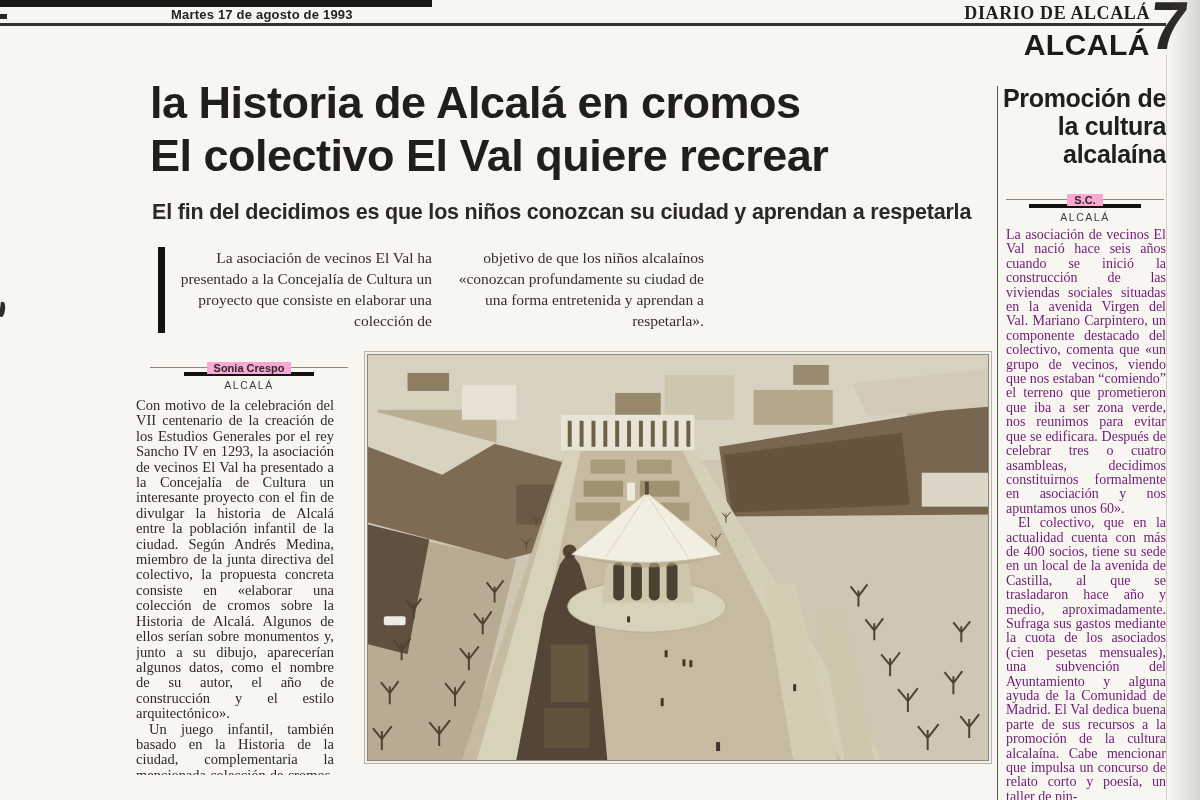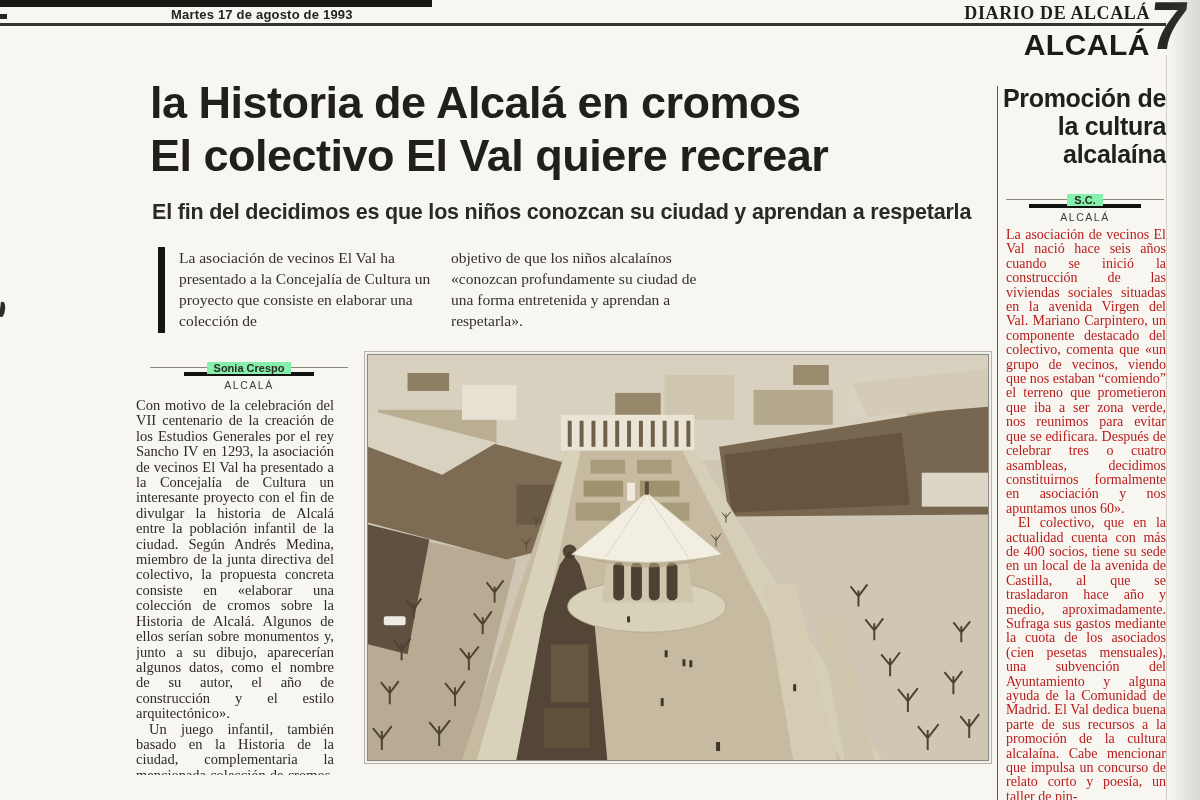--- a/index.html
+++ b/index.html
@@ -15,48 +15,48 @@
   .section{right:50px;top:28px;font:900 30px "Liberation Sans",sans-serif;color:#1c1b17;letter-spacing:.5px;}
   .pagenum{left:1150px;top:-14px;font:bold 68px "Liberation Sans",sans-serif;color:#2a2823;transform:skewX(-6deg);}
 
   
   .headline{left:150px;top:76px;width:860px;font:800 45px/53px "Liberation Sans",sans-serif;
             color:#211f1a;letter-spacing:-.5px;}
   .subhead{left:152px;top:200px;width:860px;font:700 21.5px "Liberation Sans",sans-serif;
            color:#2b2925;letter-spacing:-.2px;}
 
   
-  .lede{left:158px;top:247px;width:830px;display:flex;}
+  .lede{left:158px;top:247px;width:830px;display:flex;text-align:right;}
   .lede-bar{width:7px;height:86px;background:#15140f;margin-right:14px;flex:none;}
   .lede-col{width:253px;margin-right:19px;font:15.5px/21px "Liberation Serif",serif;color:#33302b;}
   .lede-col:last-child{margin-right:0;}
 
   
   .byline{text-align:center;}
   .byline .name-row{position:relative;height:14px;}
   .byline .name-row::before{content:"";position:absolute;left:0;right:0;top:9px;height:1px;background:#8a877f;}
-  .byline .name{position:relative;background:#86efac;padding:0 7px;font:bold 11px "Liberation Sans",sans-serif;color:#2a2924;}
+  .byline .name{position:relative;background:#f9a8d4;padding:0 7px;font:bold 11px "Liberation Sans",sans-serif;color:#2a2924;}
   .byline .bar{height:4px;background:#121210;margin:0 auto;}
   .byline .place{font:10.5px "Liberation Sans",sans-serif;color:#3d3c36;letter-spacing:1.5px;margin-top:3px;}
 
   .byline-main{left:150px;top:358px;width:198px;}
   .byline-main .bar{width:130px;}
   .byline-sb{left:1006px;top:190px;width:158px;}
   .byline-sb .bar{width:112px;}
 
   
   .body-left{left:136px;top:398px;width:198px;height:377px;overflow:hidden;
              font:14.5px/15.4px "Liberation Serif",serif;text-align:justify;color:#2e2b26;}
   .body-left p{margin:0;}
   .body-left p + p{text-indent:13px;}
 
   .sb-title{left:1002px;top:84px;width:164px;text-align:right;
             font:800 25px/28px "Liberation Sans",sans-serif;color:#21201b;letter-spacing:-.3px;}
   .body-sb{left:1006px;top:228px;width:160px;height:572px;overflow:hidden;
-           font:14px/14.4px "Liberation Serif",serif;text-align:justify;color:#b91c1c;}
+           font:14px/14.4px "Liberation Serif",serif;text-align:justify;color:#701a75;}
   .body-sb p{margin:0;}
   .body-sb p + p{text-indent:12px;}
 
   .divider-v{left:997px;top:86px;width:1px;height:714px;background:#5a5750;}
 
   
   .photo-frame{left:364px;top:351px;width:628px;height:413px;background:#f1f0ea;
                border:1px solid #b6b4ab;padding:2px;box-sizing:border-box;}
   .photo-inner{width:100%;height:100%;border:1px solid #8a887f;box-sizing:border-box;background:#cfc7b4;}
   .photo-inner svg{display:block;width:100%;height:100%;}

